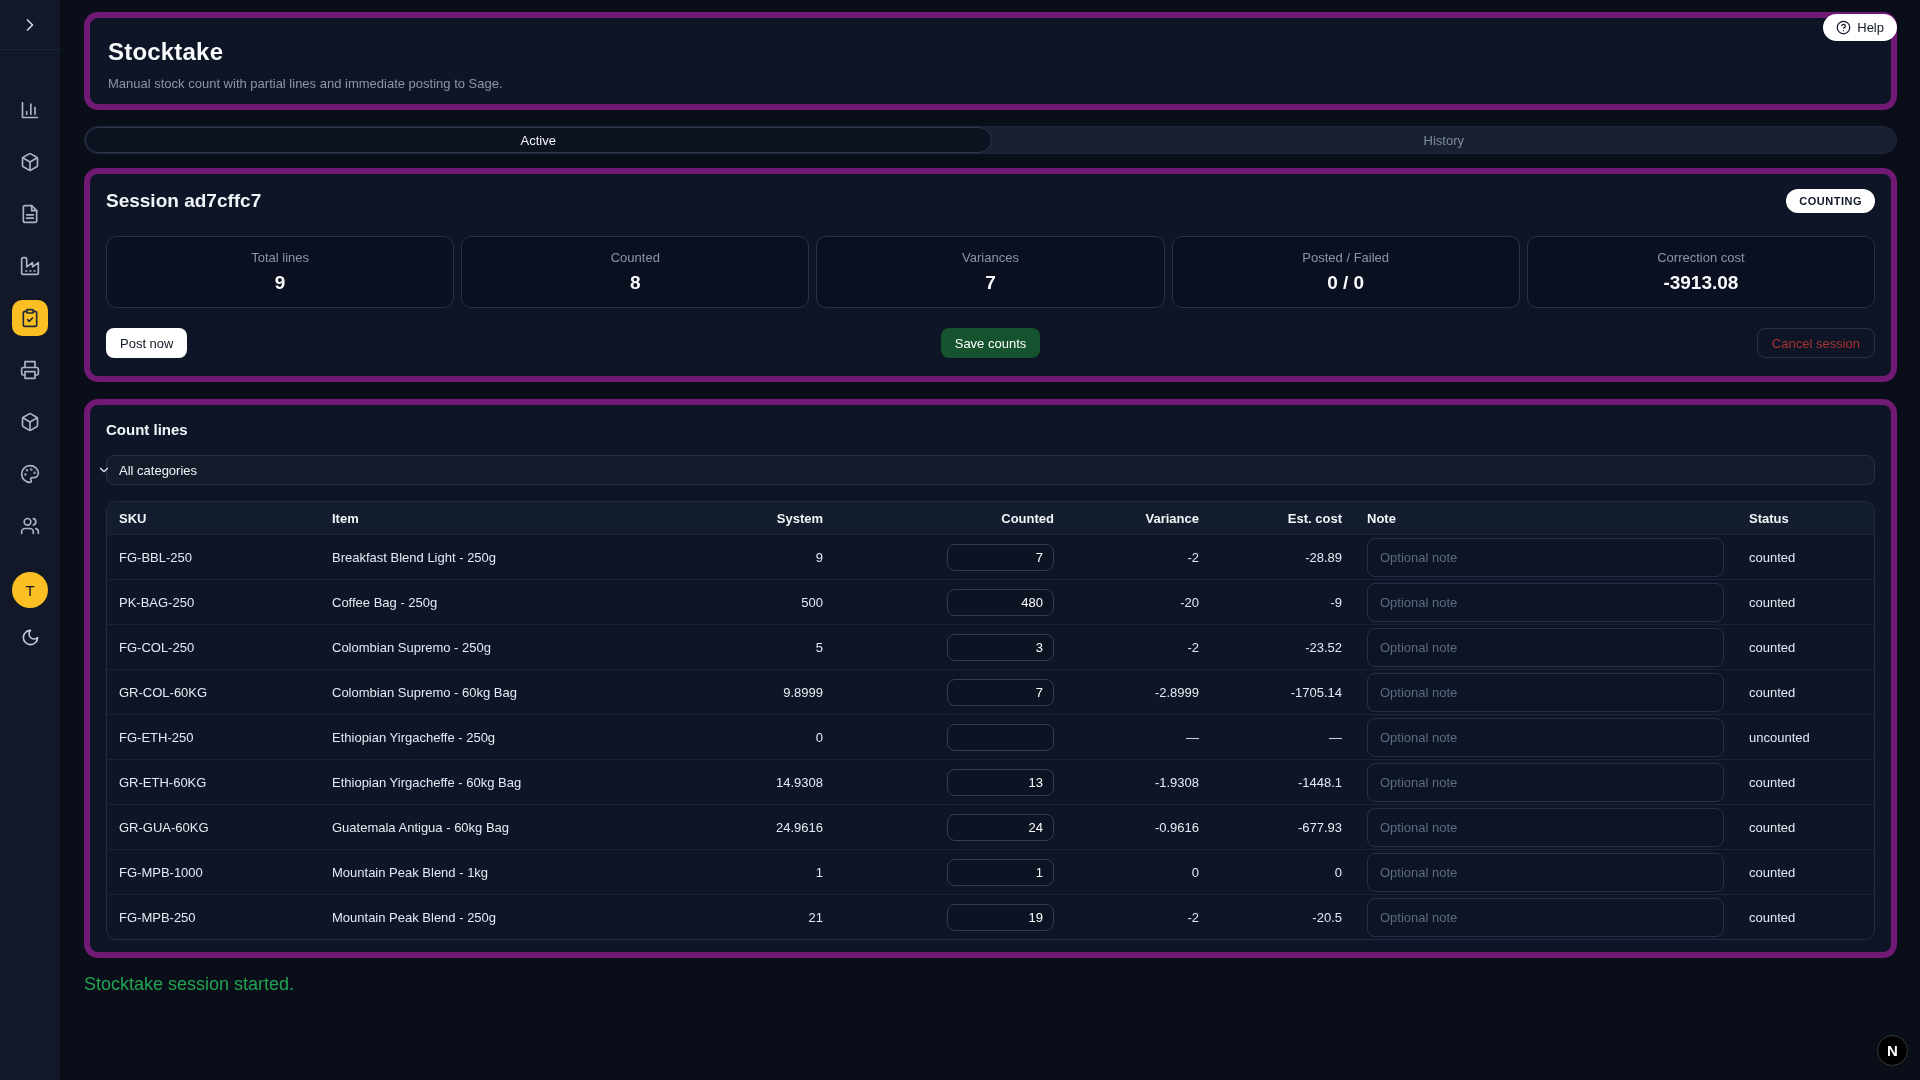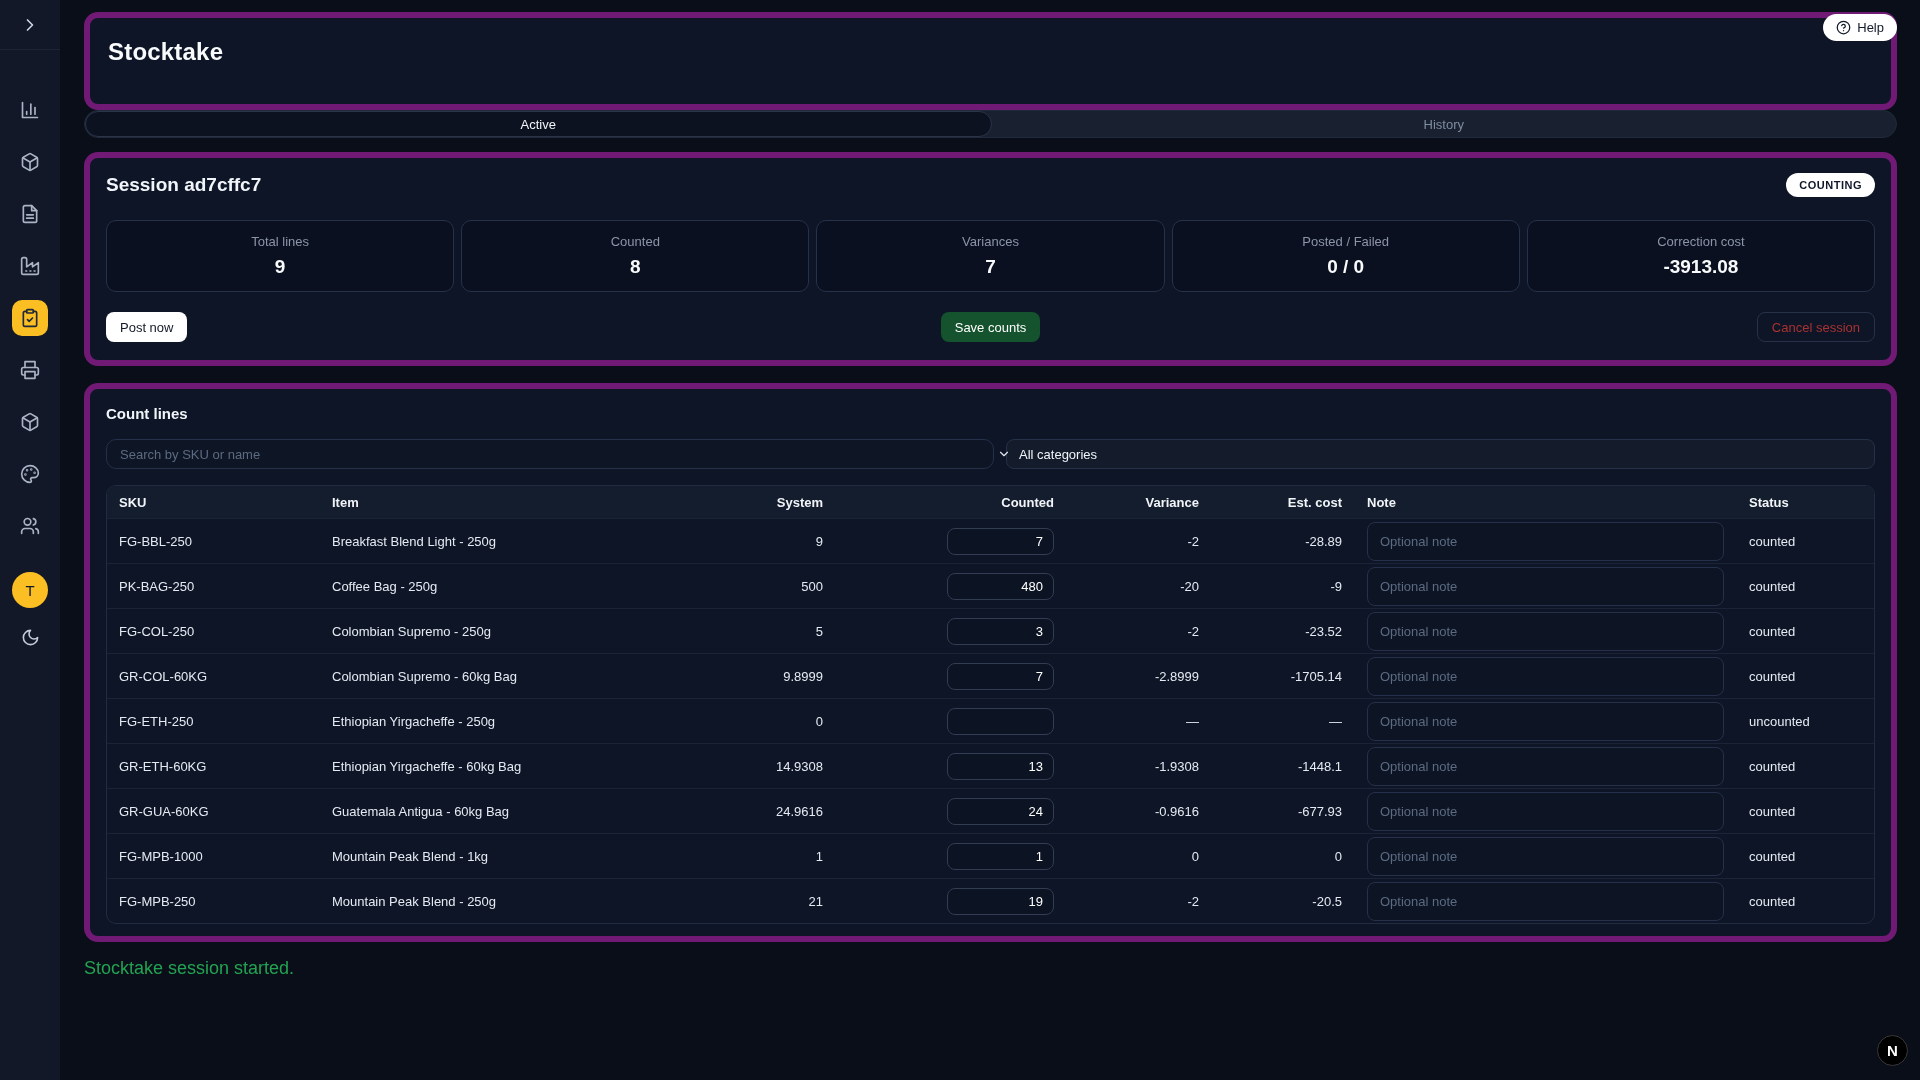--- a/index.html
+++ b/index.html
@@ -50,21 +50,21 @@
   .help-btn svg { width: 15px; height: 15px; }
 
   .card {
     background: #0d1526; border: 6px solid #701a75; border-radius: 14px;
   }
   .header-card { padding: 20px 18px 18px 18px; height: 98px; }
   .header-card h1 { font-size: 24px; font-weight: 700; color: #f8fafc; letter-spacing: 0.2px; }
   .header-card p { margin-top: 10px; font-size: 13px; color: #8b95a7; }
 
   .tabbar {
-    height: 28px; border-radius: 999px; background: #19202f;
+    margin-top: 16px; height: 28px; border-radius: 999px; background: #19202f;
     display: flex; overflow: hidden; border: 1px solid #202a3c;
   }
   .tab {
     flex: 1; display: flex; align-items: center; justify-content: center;
     font-size: 13px; color: #7e8ca0; cursor: pointer; border-radius: 999px;
   }
   .tab.active { background: #0c1220; border: 1px solid #2b3548; color: #f1f5f9; }
 
   .session-card { margin-top: 14px; padding: 15px 16px 18px 16px; }
   .session-head { display: flex; align-items: center; justify-content: space-between; }
@@ -266,20 +266,21 @@
             <circle cx="12" cy="12" r="10"></circle>
             <path d="M9.09 9a3 3 0 0 1 5.83 1c0 2-3 3-3 3"></path>
             <path d="M12 17h.01"></path>
           </svg>
         </span>
       <span>Help</span>
     </button>
 
     <section class="card header-card">
       <h1>Stocktake</h1>
+      <p>Manual stock count with partial lines and immediate posting to Sage.</p>
     </section>
 
     <div class="tabbar">
       <div class="tab active">Active</div>
       <div class="tab">History</div>
     </div>
 
     <section class="card session-card">
       <div class="session-head">
         <div class="session-title">Session ad7cffc7</div>
@@ -310,21 +311,20 @@
       <div class="actions">
         <button class="btn btn-post">Post now</button>
         <button class="btn btn-save">Save counts</button>
         <button class="btn btn-cancel">Cancel session</button>
       </div>
     </section>
 
     <section class="card lines-card">
       <div class="lines-title">Count lines</div>
       <div class="filters">
-        <input class="search-input" type="text" placeholder="Search by SKU or name" style="">
         <div class="select-wrap">
           <select class="cat-select" id="cat-select"><option>All categories</option></select>
           <span class="select-chevron" style="display: flex; width: 100%; height: 100%;">
               <svg viewBox="0 0 24 24" fill="none" stroke="currentColor" stroke-width="2" stroke-linecap="round" stroke-linejoin="round" width="100%" height="100%">
                 <path d="M6 9l6 6 6-6"></path>
               </svg>
             </span>
         </div>
       </div>
       <div class="table">

